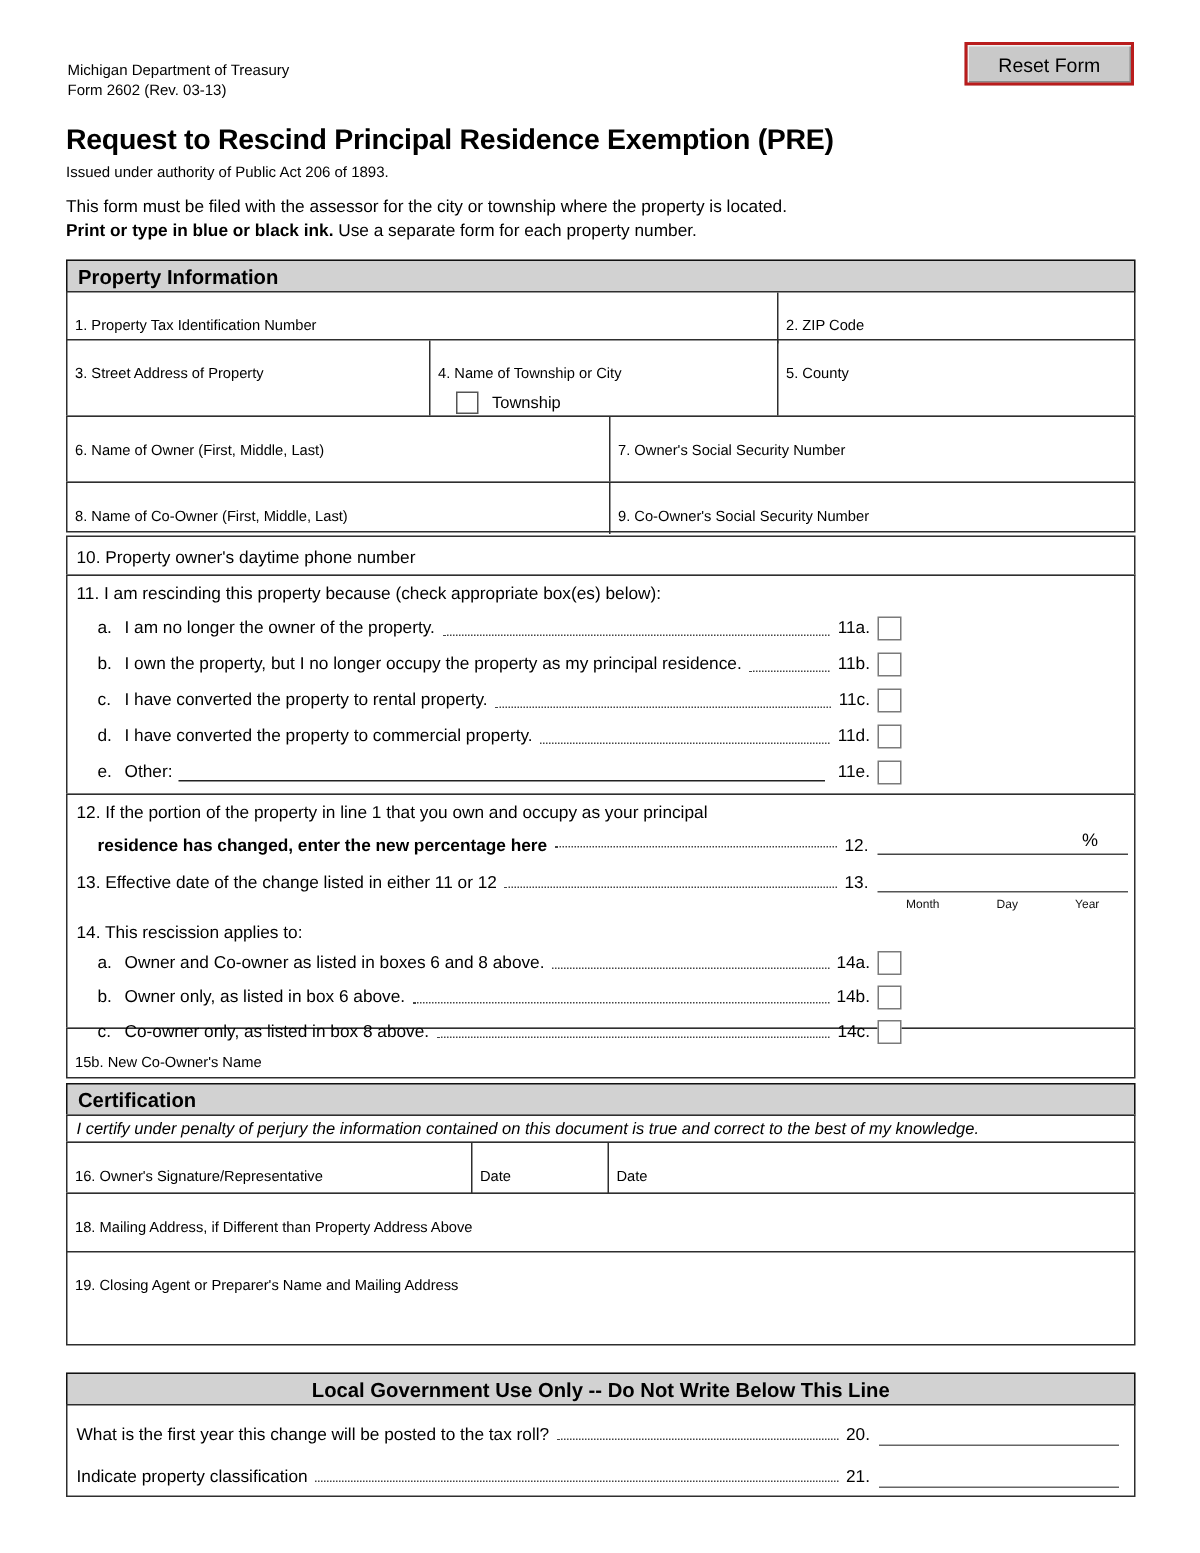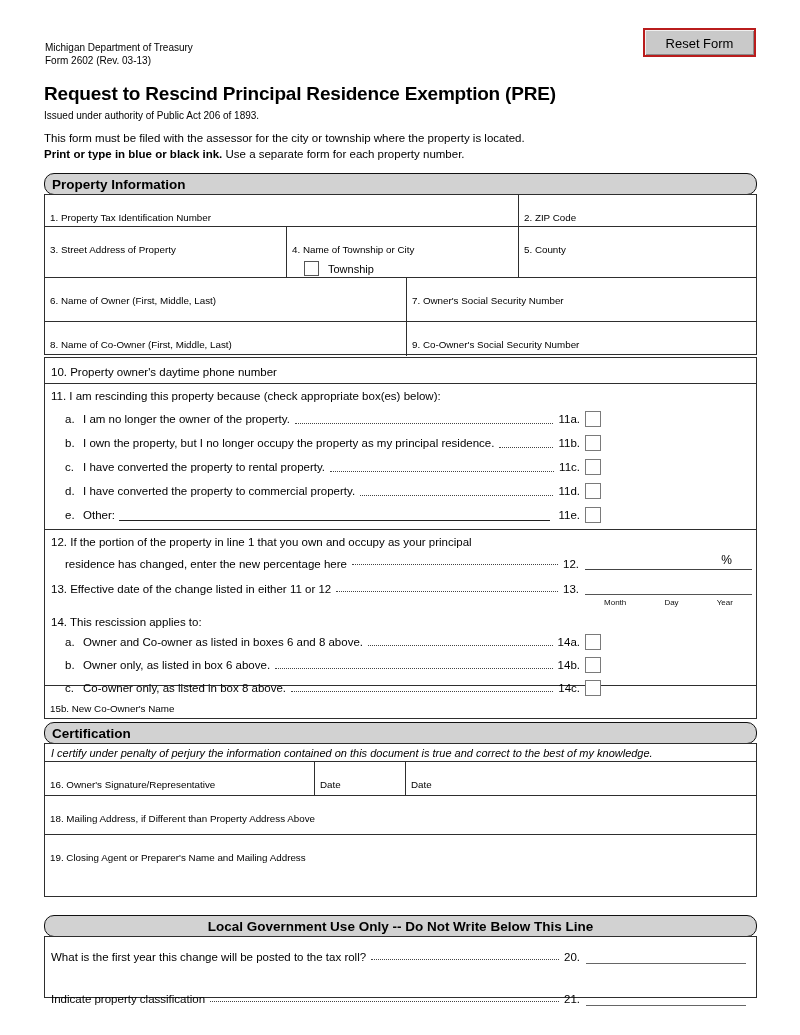--- a/index.html
+++ b/index.html
@@ -32,21 +32,21 @@
   }
   .trow:first-child { margin-top:0; }
   .gap2 { margin-top:2px; } .gap3 { margin-top:3px; } .gap5 { margin-top:18px; }
   .block { display:block; }
   .cell { box-sizing:border-box; padding:17px 5px; overflow:hidden; }
   .cell + .cell { border-left:1px solid #2e2e2e; }
   .lbl { font-size:9.8px; line-height:12px; display:block; }
 
   .shead {
     background:#d2d2d2; font-weight:bold; font-size:13.5px;
-    padding:3px 7px; height:22px; align-items:center; border-color:#111;border-radius:10px;
+    padding:3px 7px; height:22px; align-items:center; border-color:#111;
   }
   .shead.center { justify-content:center; }
 
   .h33{height:33px} .h52{height:52px} .h32{height:45px} .h34{height:34px}
   .h27{height:27px} .h147{height:147px} .h157{height:157px} .h19{height:19px}
   .h35{height:35px} .h40{height:40px} .h62p{height:62px}
   .h63{height:63px}
 
   .w473{width:473px} .wrest{flex:1}
   .w241{width:241px} .w232{width:232px}
@@ -80,21 +80,21 @@
   .chk { width:16px; height:16px; border:1px solid #7a7a7a; background:#fff; flex:0 0 auto; box-sizing:border-box; }
 
   
   .l12a { font-size:11.5px; padding:6px 0 0 6px; }
   .leader-row { display:flex; align-items:flex-end; font-size:11.5px; padding:0 4px 0 6px; }
   .lr-text { white-space:nowrap; }
   .lr-dots { flex:1 1 auto; border-bottom:1.5px dotted #444; height:0; margin:0 5px; }
   .lr-num { margin:0 6px 0 0; }
 
   .l12b { margin-top:1px; }
-  .l12b .lr-text { padding-left:14px; margin-bottom:0; }
+  .l12b .lr-text { padding-left:14px; margin-bottom:0;font-weight:bold; }
   .l12b .lr-dots { margin-bottom:5px; }
   .entry-pct {
     width:167px; height:21px; box-sizing:border-box;
     border-bottom:1.5px solid #444;
     display:flex; align-items:flex-end; justify-content:flex-end;
     padding:0 20px 2px 0; font-size:12px;
   }
   .l13 { margin-top:9px; }
   .l13 .lr-text, .l13 .lr-num { margin-bottom:12px; }
   .l13 .lr-dots { margin-bottom:15px; }
@@ -103,21 +103,21 @@
   .mdy { display:flex; justify-content:space-around; font-size:8px; padding-top:3px; color:#111; }
 
   .q14 { font-size:11.5px; padding:9px 0 2px 6px; }
   .chkline.c14 { height:23px; }
 
   
   .stmt { font-size:11px; font-style:italic; padding:3px 0 0 6px; display:block; }
 
   
   .lg20 { margin-top:9px; }
-  .lg21 { margin-top:24px; }
+  .lg21 { margin-top:10px; }
   .entry-plain {
     width:160px; height:18px; box-sizing:border-box;
     border-bottom:1.5px solid #666; margin-right:6px;
   }
   .lgline .lr-dots { margin-bottom:4px; }
   .lgline .lr-text, .lgline .lr-num { margin-bottom:1px; }
 </style>
 </head>
 <body>
 

